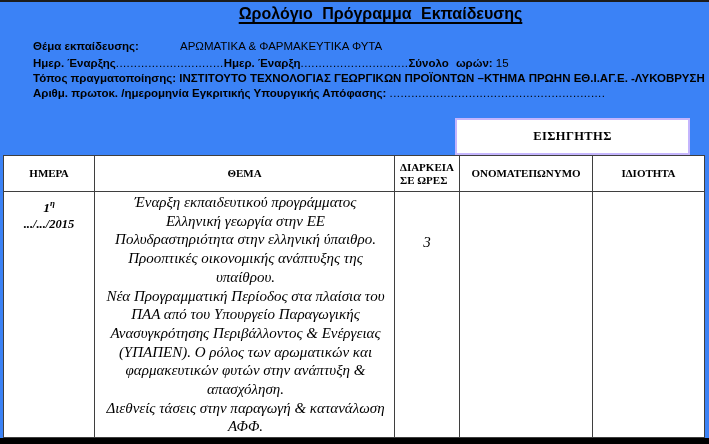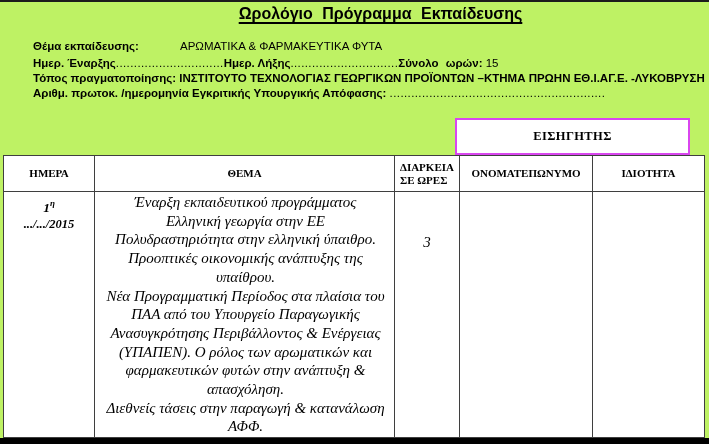--- a/index.html
+++ b/index.html
@@ -1,18 +1,18 @@
 <!DOCTYPE html>
 <html><head>
 <meta charset="utf-8">
 <style>
   * { margin:0; padding:0; box-sizing:border-box; }
   html,body { background:#fff; }
   .page {
-    position:relative; width:709px; height:444px; background:#bef264;
+    position:relative; width:709px; height:444px; background:#3b82f6;
     font-family:"Liberation Sans","DejaVu Sans",sans-serif; color:#000;
     overflow:hidden;
   }
   .top-rule  { position:absolute; left:0; top:0;   width:709px; height:2px; background:#1c1c1c; }
   .bottom-rule{position:absolute; left:0; top:438px; width:709px; height:6px; background:#000; }
 
   .doc-title {
     position:absolute; top:5px; left:0; width:709px; text-align:center;
     padding-left:52px; font-size:16px; font-weight:bold;
   }
@@ -23,21 +23,21 @@
 
   .meta-line { position:absolute; left:6px; white-space:nowrap; font-size:11.5px; line-height:13px;margin-left:27px; }
   .b { font-weight:bold; }
   .l1 { top:40px; } .l2 { top:57px; } .l3 { top:72px; } .l4 { top:87px; }
   .lbl-subject { display:inline-block; width:147px; }
   .dots { font-weight:normal; letter-spacing:0.4px; }
   .ws { word-spacing:4px; }
 
   .instructor-box {
     position:absolute; left:455px; top:118px; width:235px; height:37px;
-    border:2px solid #d946ef; background:#fff;
+    border:2px solid #c4b5fd; background:#fff;
     display:flex; align-items:center; justify-content:center;
     font-family:"Liberation Serif","DejaVu Serif",serif;
     font-weight:bold; font-size:12.5px; letter-spacing:0.4px;
   }
 
   table.schedule {
     position:absolute; left:3px; top:155px; width:701px; height:283px;
     border-collapse:collapse; table-layout:fixed;
     font-family:"Liberation Serif","DejaVu Serif",serif;
   }
@@ -63,21 +63,21 @@
 
   <div class="doc-title">
     <span class="t-inner">Ωρολόγιο Πρόγραμμα Εκπαίδευσης</span>
   </div>
 
   <div class="meta-line l1">
     <span class="b lbl-subject">Θέμα εκπαίδευσης:</span><span>ΑΡΩΜΑΤΙΚΑ &amp; ΦΑΡΜΑΚΕΥΤΙΚΑ ΦΥΤΑ</span>
   </div>
 
   <div class="meta-line l2">
-    <span class="b">Ημερ. Έναρξης</span><span class="dots">..............................</span><span class="b">Ημερ. Λήξης</span><span class="dots">..............................</span><span class="b ws">Σύνολο ωρών:</span> <span>15</span>
+    <span class="b">Ημερ. Έναρξης</span><span class="dots">..............................</span><span class="b">Ημερ. Έναρξη</span><span class="dots">..............................</span><span class="b ws">Σύνολο ωρών:</span> <span>15</span>
   </div>
 
   <div class="meta-line l3">
     <span class="b">Τόπος πραγματοποίησης:</span> <span class="b">ΙΝΣΤΙΤΟΥΤΟ ΤΕΧΝΟΛΟΓΙΑΣ ΓΕΩΡΓΙΚΩΝ ΠΡΟΪΟΝΤΩΝ –ΚΤΗΜΑ ΠΡΩΗΝ ΕΘ.Ι.ΑΓ.Ε. -ΛΥΚΟΒΡΥΣΗ</span>
   </div>
 
   <div class="meta-line l4">
     <span class="b">Αριθμ. πρωτοκ. /ημερομηνία Εγκριτικής Υπουργικής Απόφασης:</span> <span class="dots">............................................................</span>
   </div>
 

